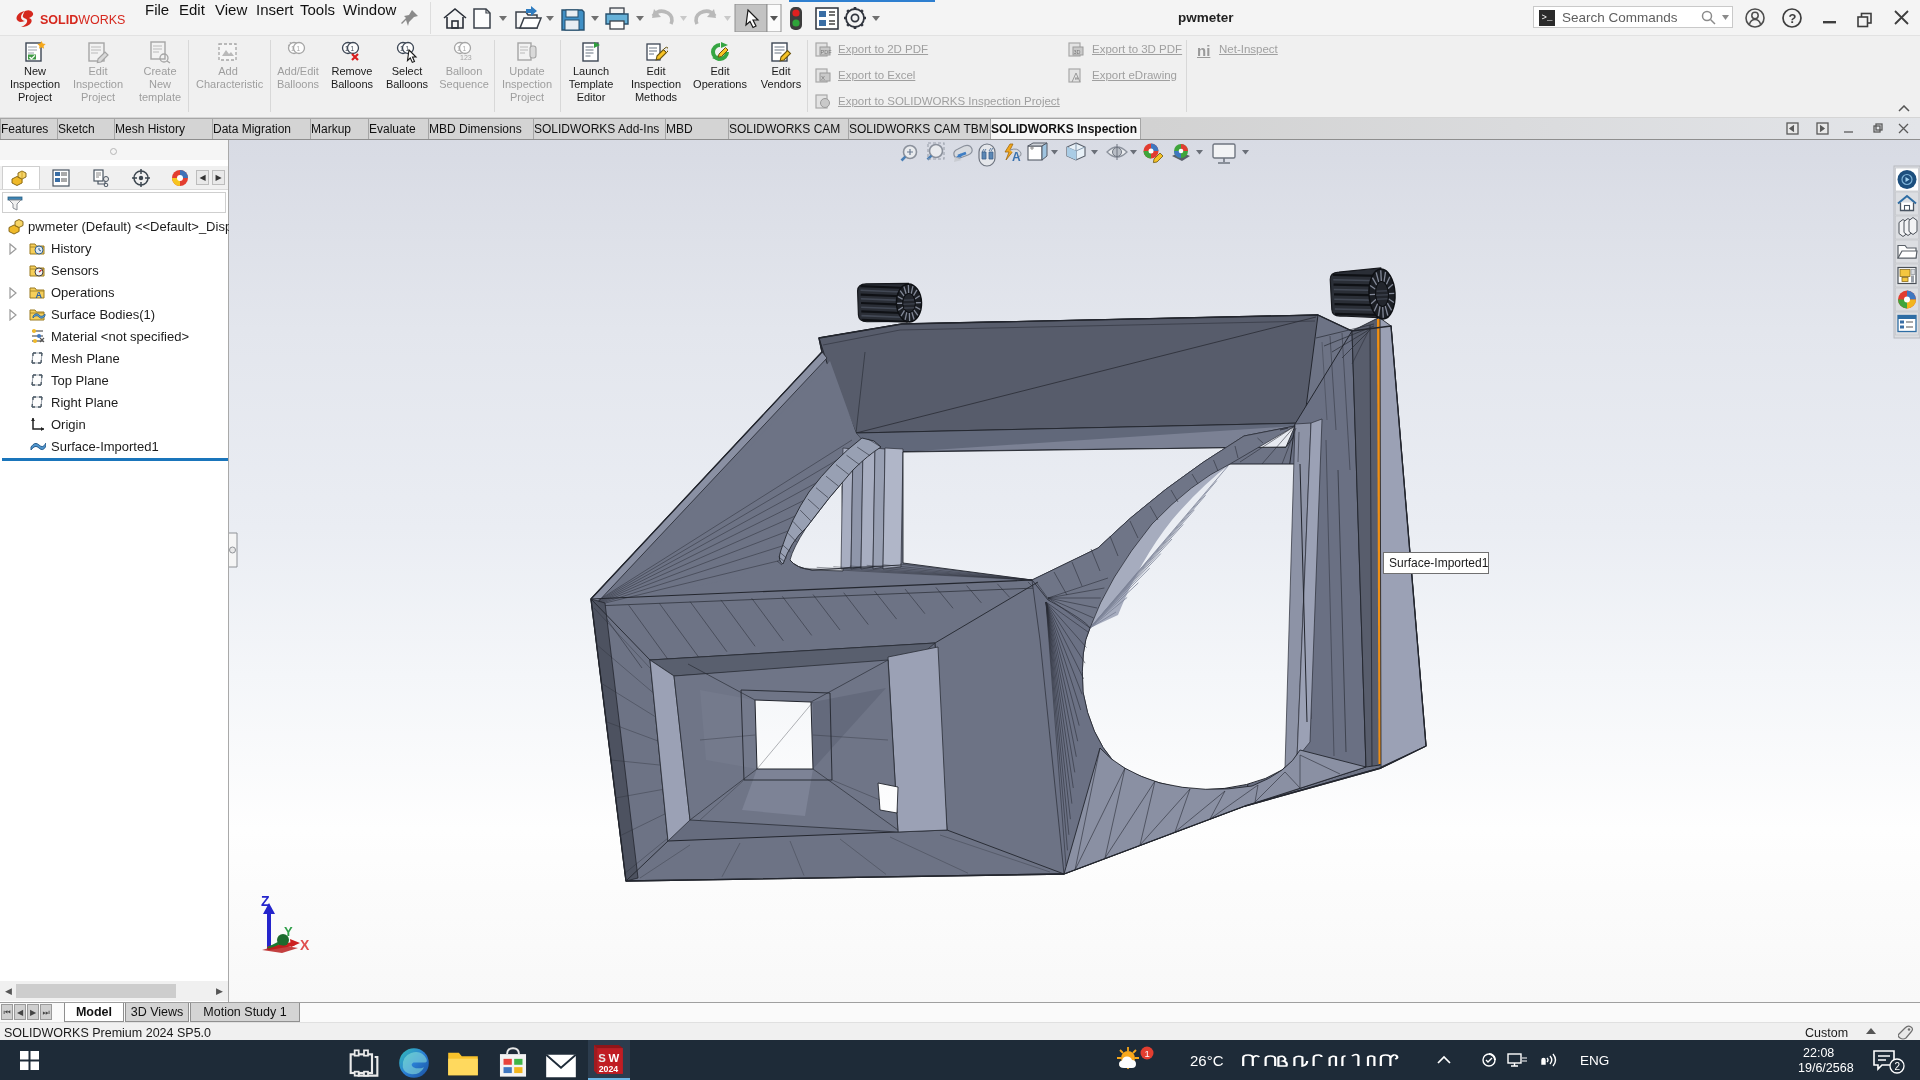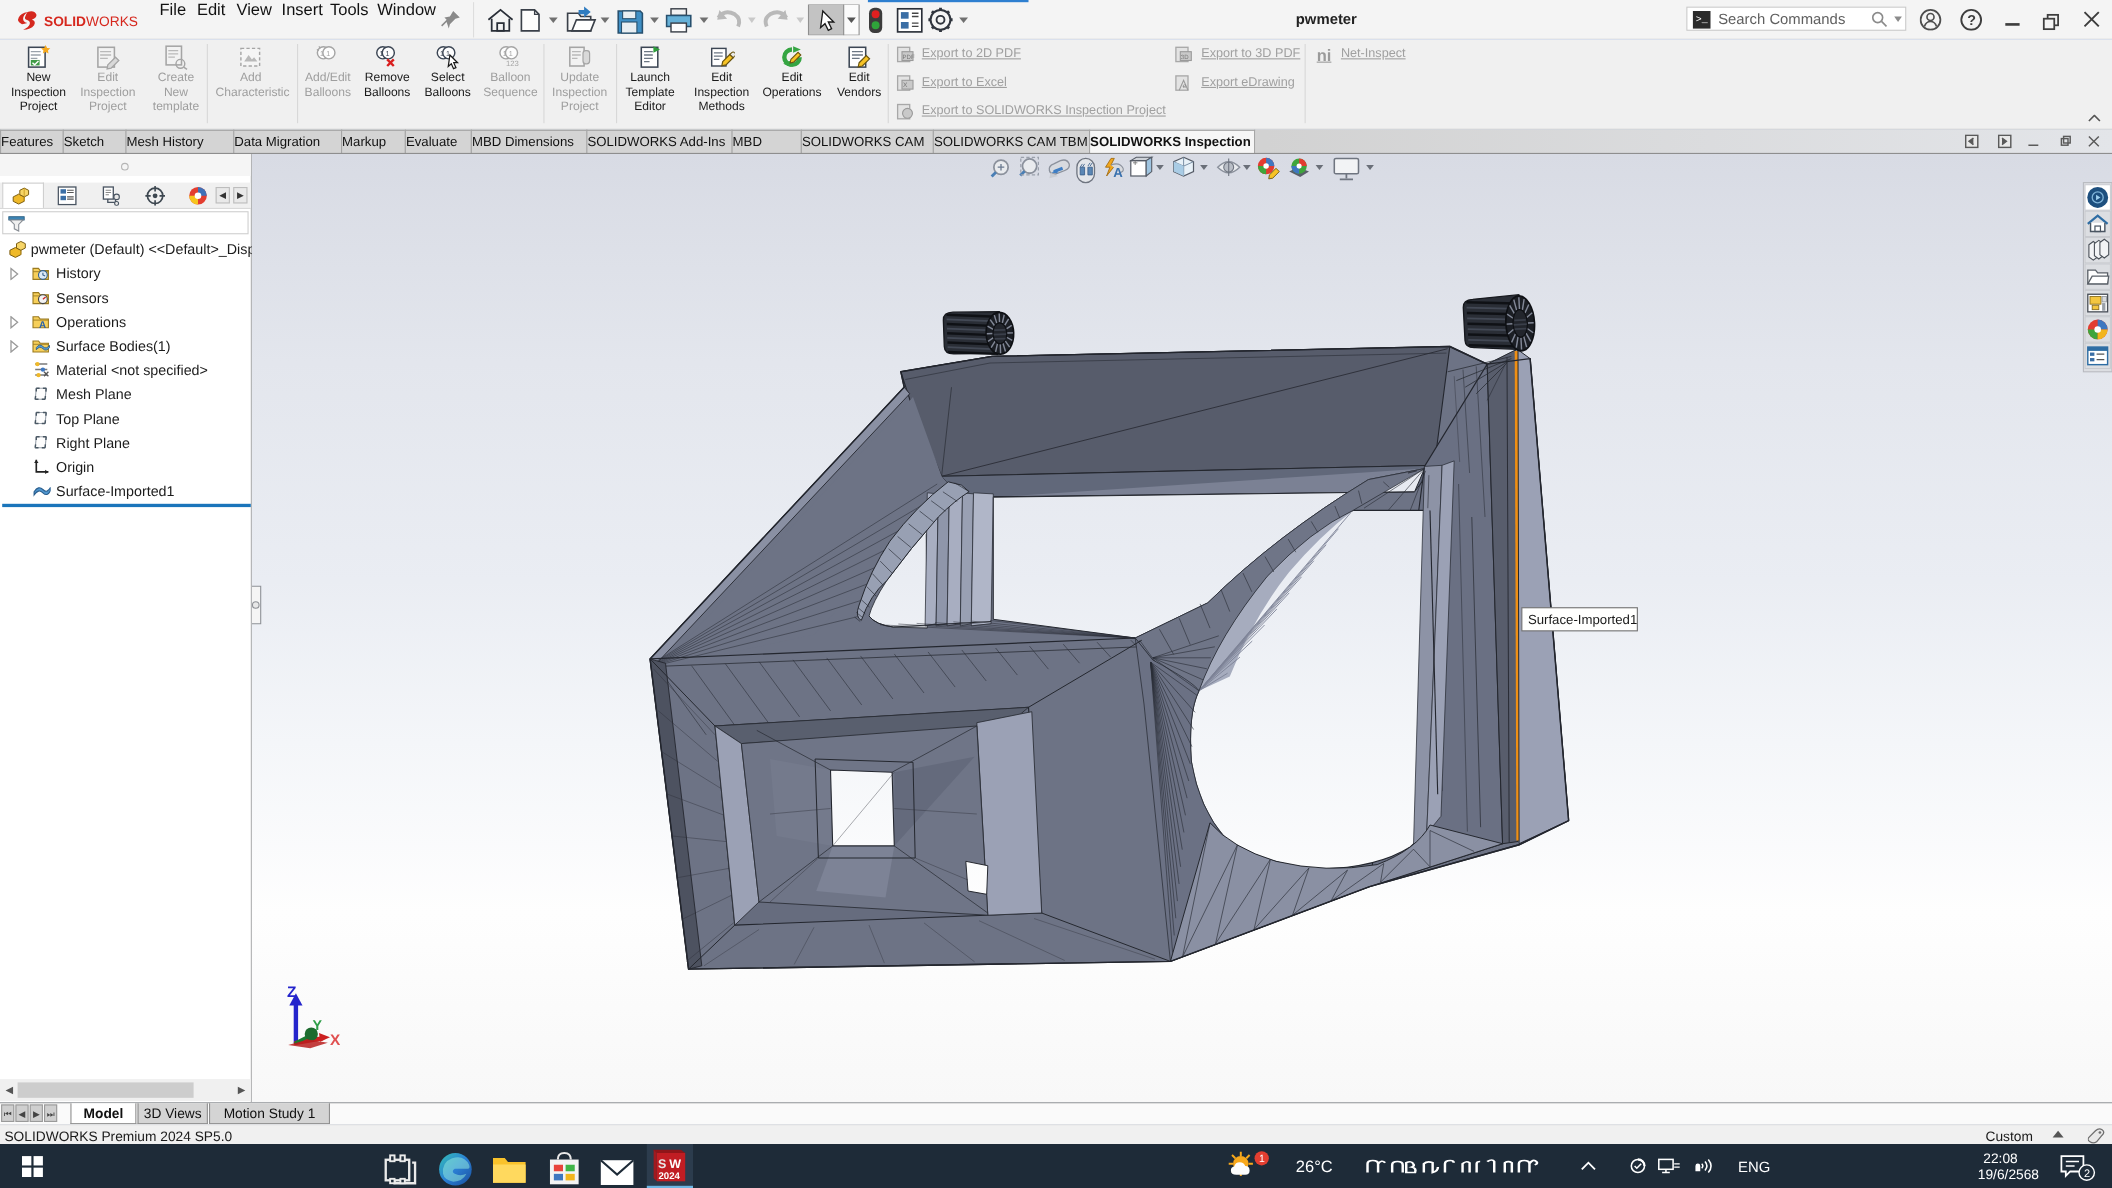--- a/index.html
+++ b/index.html
@@ -51,21 +51,21 @@
 .mtab { position:absolute; top:0px; height:19px; background:#d4d4d4; border:1px solid #8f8f8f; border-top:none; font-size:12.5px; text-align:center; line-height:18px; color:#111; }
 .mtab.active { background:#fff; font-weight:bold; }
 .navbtn { position:absolute; top:1px; width:12px; height:16px; background:#cfcfcf; border:1px solid #9a9a9a; color:#444; font-size:8px; line-height:15px; text-align:center; }
 #statusbar { position:absolute; left:0; top:1022px; width:1920px; height:18px; background:#f0f0f0; border-top:1px solid #e0e0e0; font-size:12.5px; color:#1a1a1a; }
 
 
 #taskbar { position:absolute; left:0; top:1040px; width:1920px; height:40px; background:#1e2b38; }
 #tsearch { position:absolute; left:48px; top:0; width:288px; height:40px; background:#ffffff; }
 #tsearch .ttext { position:absolute; left:40px; top:11px; font-size:14.5px; color:#454545; }
 .tbicon { position:absolute; top:4px; width:32px; height:32px; }
-#traytext { position:absolute; color:#fff; font-size:14px; }
+#traytext { position:absolute; color:#fff; font-size:14px;margin-left:12px; }
 </style>
 </head>
 <body>
 <div id="app">
 
 <div id="titlebar">
   <svg class="abs" style="left:14px;top:6px" width="200" height="24" viewBox="0 0 200 24">
     <path d="M6 16 Q1 14 3 10 Q5 6 11 5 Q7 8 7 11 Q7 14 11 15 Q8 16 6 16 Z" fill="#d5281e"></path>
     <path d="M11 5 Q17 3 19 7 Q20 10 15 12 Q19 13 17 17 Q14 21 7 21 Q12 19 13 16 Q14 13 10 12 Q8 11 9 9 Q10 6 11 5 Z" fill="#d5281e"></path>
     <text x="26" y="18" font-size="12.5" font-weight="bold" fill="#d6281e" letter-spacing="0">SOLID<tspan font-weight="normal">WORKS</tspan></text>

